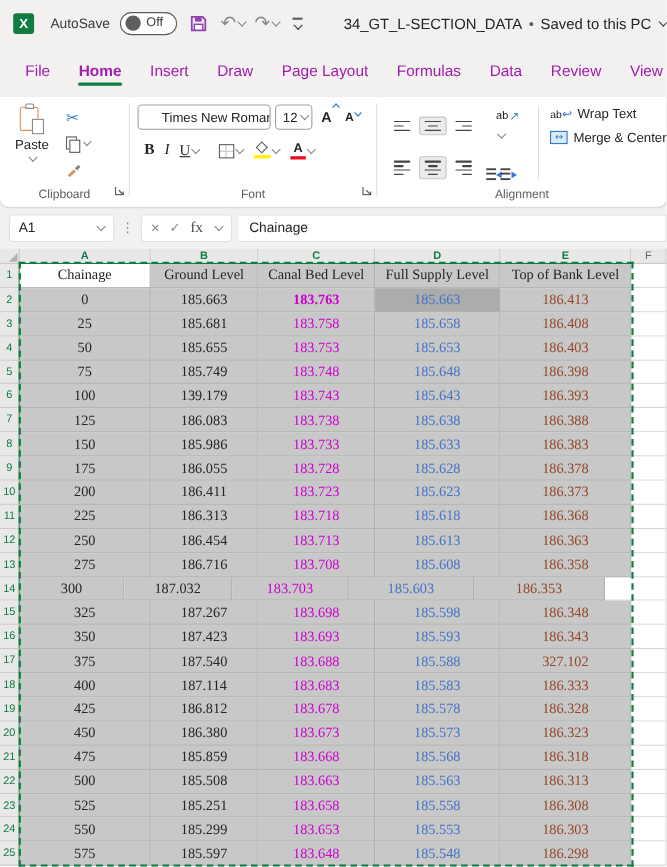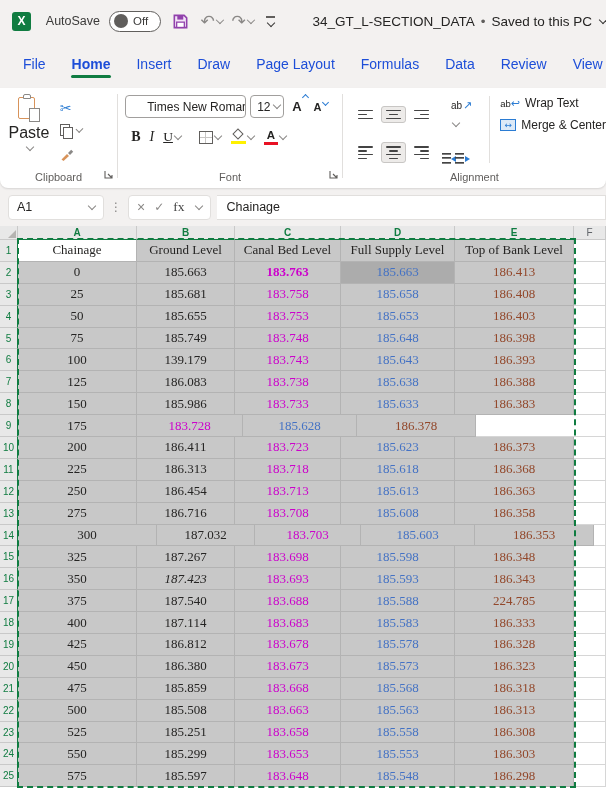--- a/index.html
+++ b/index.html
@@ -17,39 +17,39 @@
   .undo-g { color:#8a8886; font-size:17px; line-height:1; font-family:"DejaVu Sans", sans-serif; }
   .chev { width:6px; height:6px; border-right:1.4px solid #8a8886; border-bottom:1.4px solid #8a8886; transform:rotate(45deg); display:inline-block; margin-left:2px; margin-top:-3px; }
   .chev.dark { border-color:#3b3a39; }
   .ribbon-collapse { display:flex; flex-direction:column; align-items:center; margin-left:4px; }
   .ribbon-collapse .bar { width:9px; height:1.6px; background:#605e5c; margin-bottom:2px; }
   .doc-title { font-size:13.5px; color:#252423; margin-left:28px; display:flex; align-items:center; gap:6px; white-space:nowrap; }
   .dot-sep { color:#605e5c; }
 
   
   .tabs { height:46px; display:flex; align-items:center; gap:0; padding-left:10px; }
-  .tab { font-size:14px; color:#1d4ed8; padding:8px 13px 10px; position:relative; white-space:nowrap; cursor:default; }
+  .tab { font-size:14px; color:#a21caf; padding:8px 13px 10px; position:relative; white-space:nowrap; cursor:default; }
   .tab.active { font-weight:bold; }
   .tab.active::after { content:""; position:absolute; left:12px; right:12px; bottom:4px; height:3px; border-radius:2px; background:var(--green); }
 
   
   .ribbon { height:100px; background:#fff; border-radius:0 0 8px 8px; box-shadow:0 1px 2px rgba(0,0,0,.12); display:flex; position:relative; }
   .group { position:relative; height:100%; padding-top:7px; }
   .group-label { position:absolute; bottom:5px; left:0; right:0; text-align:center; font-size:11px; color:#605e5c; }
   .launcher { position:absolute; bottom:5px; right:4px; }
   .vsep { width:1px; height:84px; background:#E1DFDD; margin-top:6px; }
 
   
   .g-clip { width:122px; }
   .paste-btn { float:left; width:46px; margin-left:6px; display:flex; flex-direction:column; align-items:center; }
   .ic-paste { position:relative; width:22px; height:26px; }
   .ic-paste .board { position:absolute; left:0; top:2px; width:17px; height:22px; border:1.8px solid #D8935A; border-radius:2px; background:#fff; }
   .ic-paste .clip-tab { position:absolute; left:4.5px; top:-1px; width:8px; height:5px; border:1.6px solid #8a8886; border-radius:2px 2px 0 0; background:#fff; }
   .ic-paste .page { position:absolute; right:0; bottom:-1px; width:11px; height:14px; background:#fff; border:1.2px solid #8a8886; }
-  .paste-lbl { font-size:16px; margin-top:3px; color:#252423; }
+  .paste-lbl { font-size:12px; margin-top:3px; color:#252423; }
   .clip-col { float:left; margin-left:8px; display:flex; flex-direction:column; gap:6px; margin-top:4px; }
   .mini { width:22px; height:17px; display:flex; align-items:center; }
   .ic-scissors { color:#2B7CD3; font-size:14px; font-family:"DejaVu Sans", sans-serif; }
   .ic-copy { position:relative; width:12px; height:13px; }
   .ic-copy::before { content:""; position:absolute; left:0; top:0; width:8px; height:10px; border:1.2px solid #605e5c; background:#fff; }
   .ic-copy::after { content:""; position:absolute; left:3px; top:3px; width:8px; height:10px; border:1.2px solid #605e5c; background:#fff; }
 
   
   .g-font { width:233px; }
   .font-row1 { display:flex; align-items:center; padding-left:7px; gap:4px; }
@@ -444,20 +444,21 @@
       <div class="cell" style="width: 119px;">150</div>
       <div class="cell" style="width: 98px;">185.986</div>
       <div class="cell c2" style="width: 106px;">183.733</div>
       <div class="cell c3" style="width: 114px;">185.633</div>
       <div class="cell c4" style="width: 119px;">186.383</div>
       <div class="cell fcol"></div>
     </div>
     <div class="g-row">
       <div class="rowhdr">9</div>
       <div class="cell" style="width: 119px;">175</div>
+      <div class="cell" style="width: 98px;">186.055</div>
       <div class="cell c2" style="width: 106px;">183.728</div>
       <div class="cell c3" style="width: 114px;">185.628</div>
       <div class="cell c4" style="width: 119px;">186.378</div>
       <div class="cell fcol"></div>
     </div>
     <div class="g-row">
       <div class="rowhdr">10</div>
       <div class="cell" style="width: 119px;">200</div>
       <div class="cell" style="width: 98px;">186.411</div>
       <div class="cell c2" style="width: 106px;">183.723</div>
@@ -487,52 +488,52 @@
       <div class="rowhdr">13</div>
       <div class="cell" style="width: 119px;">275</div>
       <div class="cell" style="width: 98px;">186.716</div>
       <div class="cell c2" style="width: 106px;">183.708</div>
       <div class="cell c3" style="width: 114px;">185.608</div>
       <div class="cell c4" style="width: 119px;">186.358</div>
       <div class="cell fcol"></div>
     </div>
     <div class="g-row">
       <div class="rowhdr">14</div>
-      <div class="cell" style="width: 139px;">300</div>
+      <div class="cell" style="width: 95px;">300</div>
       <div class="cell" style="width: 98px;">187.032</div>
       <div class="cell c2" style="width: 106px;">183.703</div>
       <div class="cell c3" style="width: 114px;">185.603</div>
       <div class="cell c4" style="width: 119px;">186.353</div>
       <div class="cell fcol"></div>
     </div>
     <div class="g-row">
       <div class="rowhdr">15</div>
       <div class="cell" style="width: 119px;">325</div>
       <div class="cell" style="width: 98px;">187.267</div>
       <div class="cell c2" style="width: 106px;">183.698</div>
       <div class="cell c3" style="width: 114px;">185.598</div>
       <div class="cell c4" style="width: 119px;">186.348</div>
       <div class="cell fcol"></div>
     </div>
     <div class="g-row">
       <div class="rowhdr">16</div>
       <div class="cell" style="width: 119px;">350</div>
-      <div class="cell" style="width: 98px; font-style: italic;">187.423</div>
+      <div class="cell" style="width: 98px;">187.423</div>
       <div class="cell c2" style="width: 106px;">183.693</div>
       <div class="cell c3" style="width: 114px;">185.593</div>
       <div class="cell c4" style="width: 119px;">186.343</div>
       <div class="cell fcol"></div>
     </div>
     <div class="g-row">
       <div class="rowhdr">17</div>
       <div class="cell" style="width: 119px;">375</div>
       <div class="cell" style="width: 98px;">187.540</div>
       <div class="cell c2" style="width: 106px;">183.688</div>
       <div class="cell c3" style="width: 114px;">185.588</div>
-      <div class="cell c4" style="width: 119px;">224.785</div>
+      <div class="cell c4" style="width: 119px;">327.102</div>
       <div class="cell fcol"></div>
     </div>
     <div class="g-row">
       <div class="rowhdr">18</div>
       <div class="cell" style="width: 119px;">400</div>
       <div class="cell" style="width: 98px;">187.114</div>
       <div class="cell c2" style="width: 106px;">183.683</div>
       <div class="cell c3" style="width: 114px;">185.583</div>
       <div class="cell c4" style="width: 119px;">186.333</div>
       <div class="cell fcol"></div>

